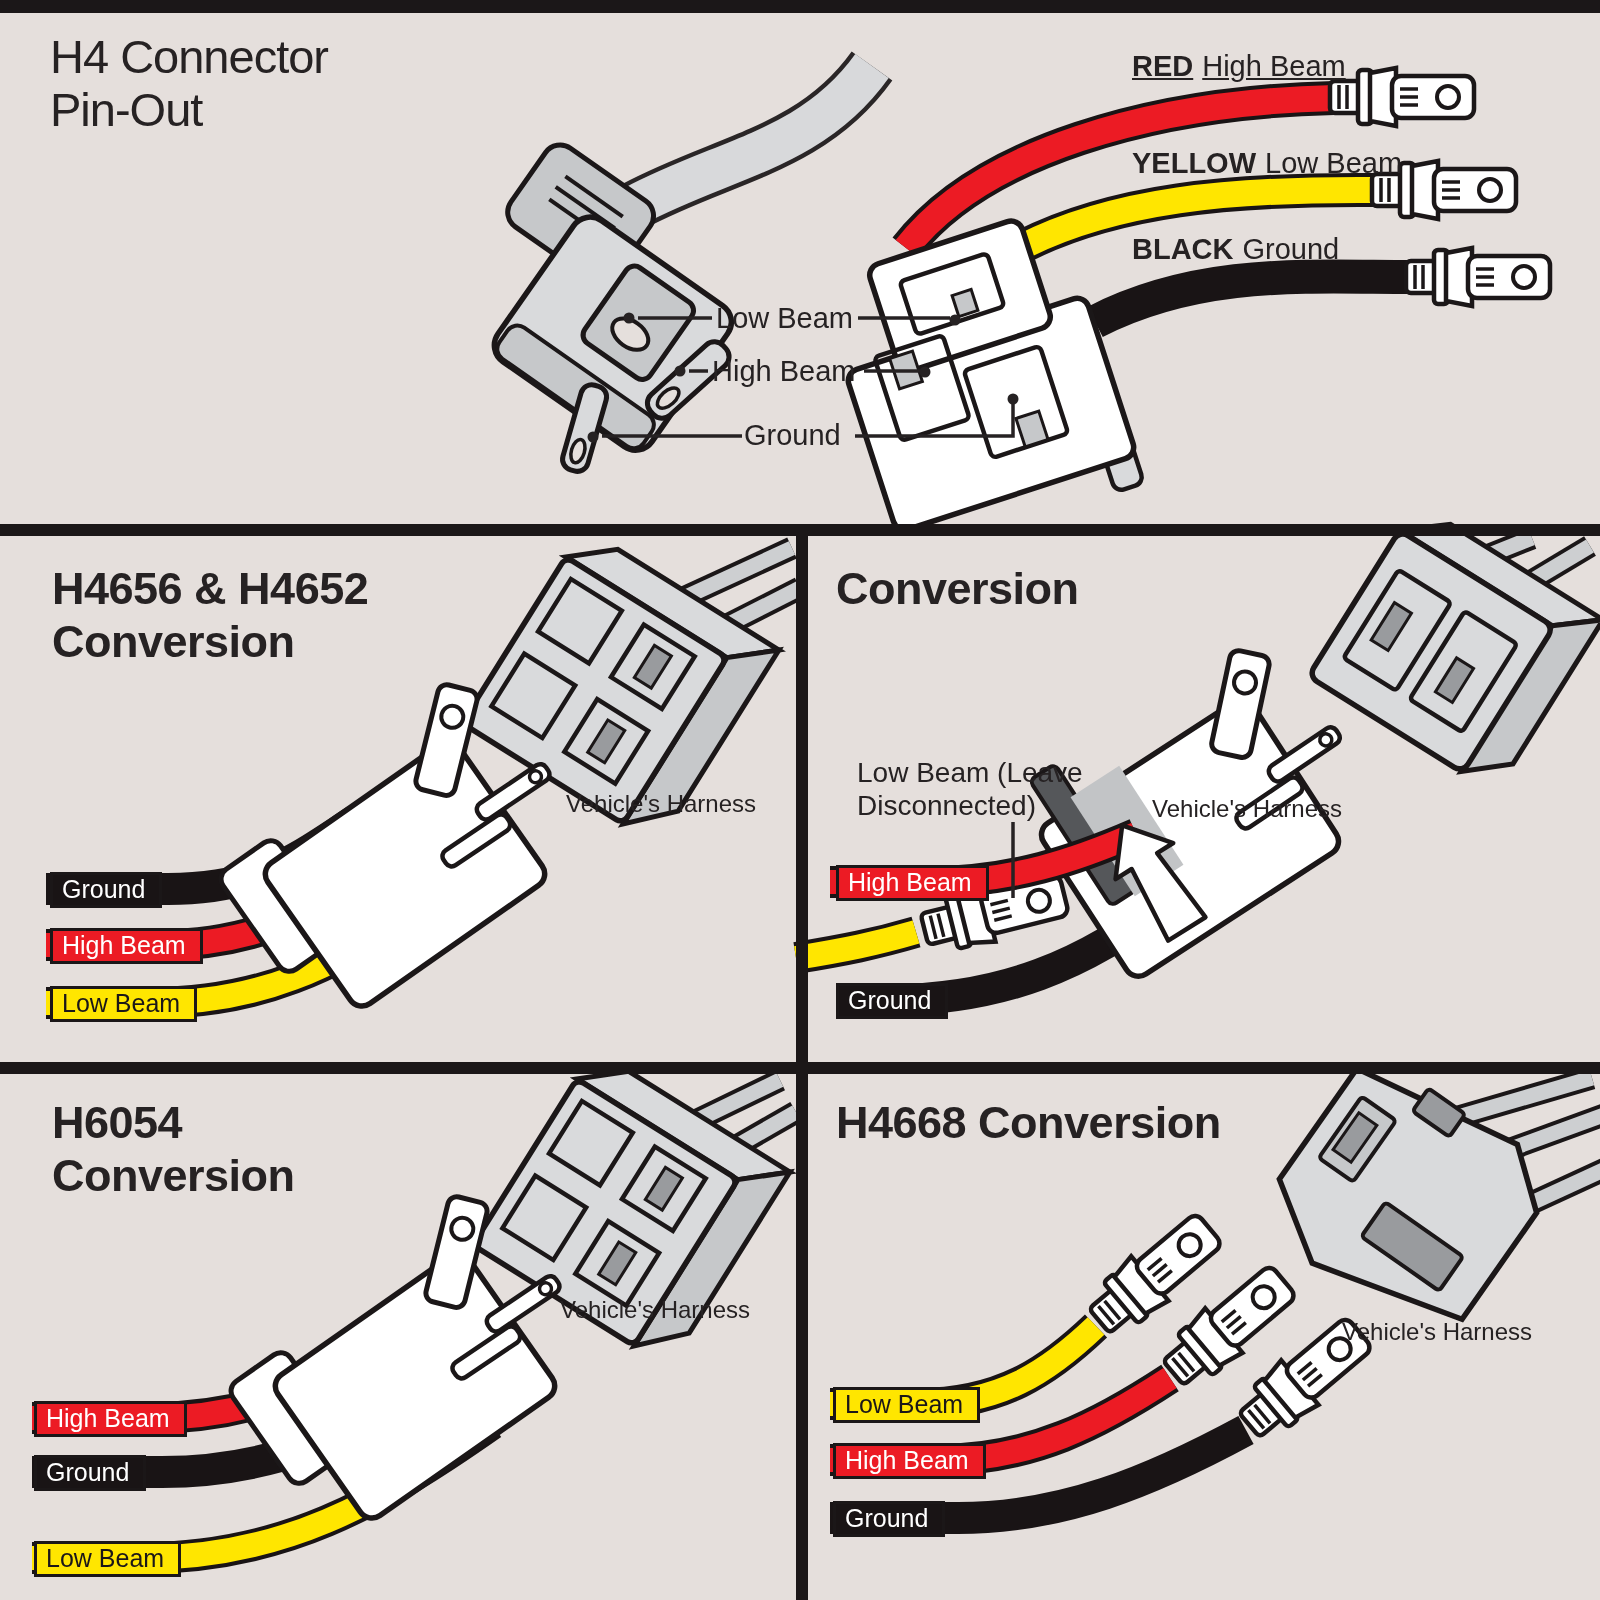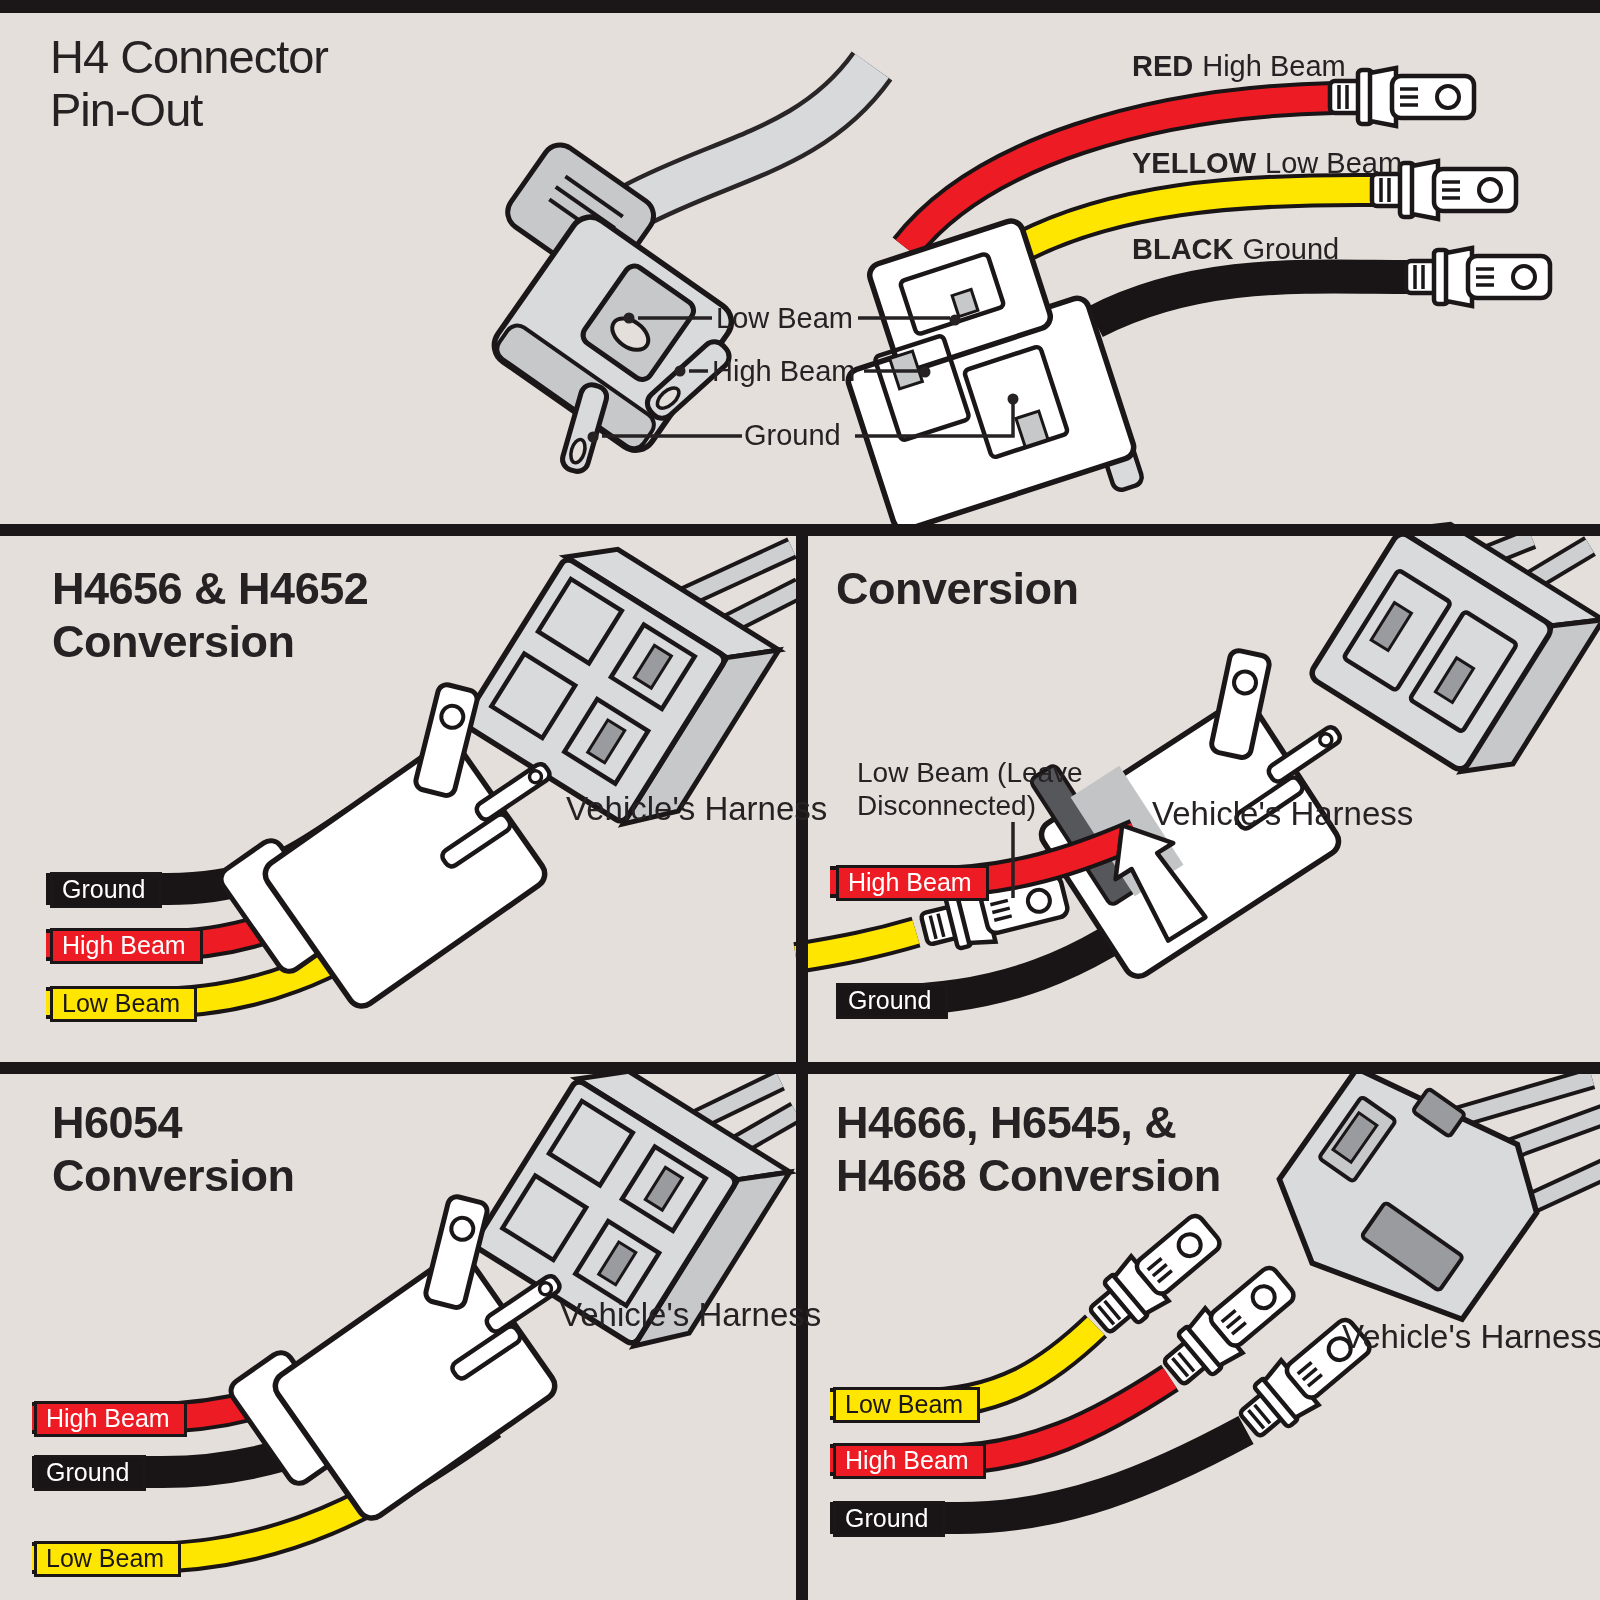--- a/index.html
+++ b/index.html
@@ -10,21 +10,21 @@
   html,body{margin:0;padding:0;background:var(--background);}
   .canvas{position:relative;width:1600px;height:1600px;background:var(--background);
     font-family:"Liberation Sans",sans-serif;color:var(--ink);overflow:hidden;}
   .art{position:absolute;left:0;top:0;width:1600px;height:1600px;}
   .txt{position:absolute;white-space:nowrap;}
   .h1{font-size:47px;font-weight:normal;line-height:53px;letter-spacing:-1px;}
   .h2{font-size:45px;font-weight:bold;line-height:53px;letter-spacing:-0.5px;}
   .pin-label{font-size:29px;}
   .legend-row{font-size:29px;}
   .legend-row .cw{font-weight:bold;margin-right:9px;}
-  .harness-label{font-size:33px;}
+  .harness-label{font-size:24px;}
   .note{font-size:28px;line-height:33px;}
   .chip{position:absolute;font-size:25px;line-height:27px;padding:1px 14px 2px 9px;
     border:3px solid #1b1718;}
   .chip-black{background:var(--black-wire);color:#fff;}
   .chip-red{background:var(--red);color:#fff;}
   .chip-yellow{background:var(--yellow);color:#1b1718;}
   
   .o{fill:none;stroke:#1b1718;}
   .f-white{fill:var(--white);stroke:#1b1718;}
   .f-light{fill:var(--gray-light);stroke:#1b1718;}
@@ -310,21 +310,21 @@
 
 <div class="txt h1" style="left:50px;top:30px;">
   <div>H4 Connector</div>
   <div>Pin-Out</div>
 </div>
 
 <div class="txt pin-label" style="left:716px;top:302px;">Low Beam</div>
 <div class="txt pin-label" style="left:712px;top:355px;">High Beam</div>
 <div class="txt pin-label" style="left:744px;top:419px;">Ground</div>
 
-<div class="txt legend-row" style="left:1132px;top:50px;">
+<div class="txt legend-row" style="left:1132px;top:50px;text-decoration:underline;">
   <span class="cw">RED</span><span>High Beam</span>
 </div>
 <div class="txt legend-row" style="left:1132px;top:147px;">
   <span class="cw">YELLOW</span><span>Low Beam</span>
 </div>
 <div class="txt legend-row" style="left:1132px;top:233px;">
   <span class="cw">BLACK</span><span>Ground</span>
 </div>
 
 <div class="txt h2" style="left:52px;top:562px;">
@@ -350,21 +350,20 @@
 <div class="txt h2" style="left:52px;top:1096px;">
   <div>H6054</div>
   <div>Conversion</div>
 </div>
 <div class="txt harness-label" style="left:560px;top:1296px;">Vehicle's Harness</div>
 <span class="chip chip-red" style="left:34px;top:1401px;">High Beam</span>
 <span class="chip chip-black" style="left:34px;top:1455px;">Ground</span>
 <span class="chip chip-yellow" style="left:34px;top:1541px;">Low Beam</span>
 
 <div class="txt h2" style="left:836px;top:1096px;">
-  <div>H4666, H6545, &amp;</div>
   <div>H4668 Conversion</div>
 </div>
 <div class="txt harness-label" style="left:1342px;top:1318px;">Vehicle's Harness</div>
 <span class="chip chip-yellow" style="left:833px;top:1387px;">Low Beam</span>
 <span class="chip chip-red" style="left:833px;top:1443px;">High Beam</span>
 <span class="chip chip-black" style="left:833px;top:1501px;">Ground</span>
 
 </div>
 
 </body></html>

